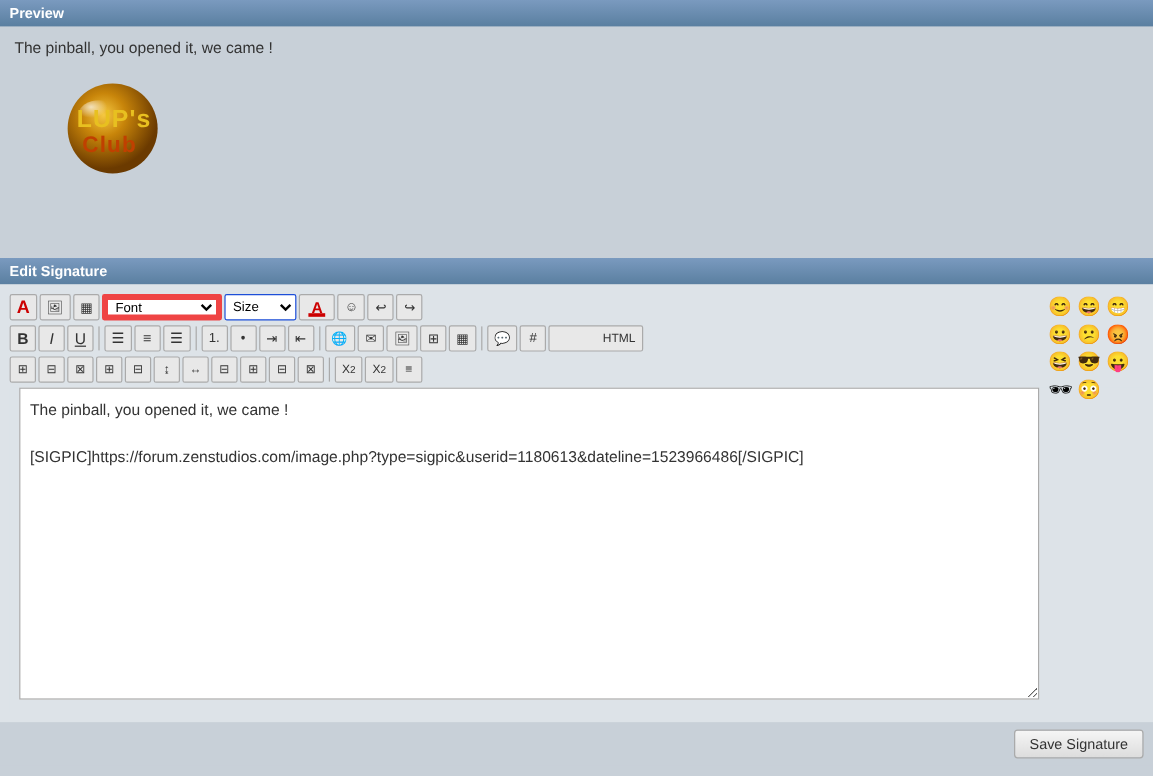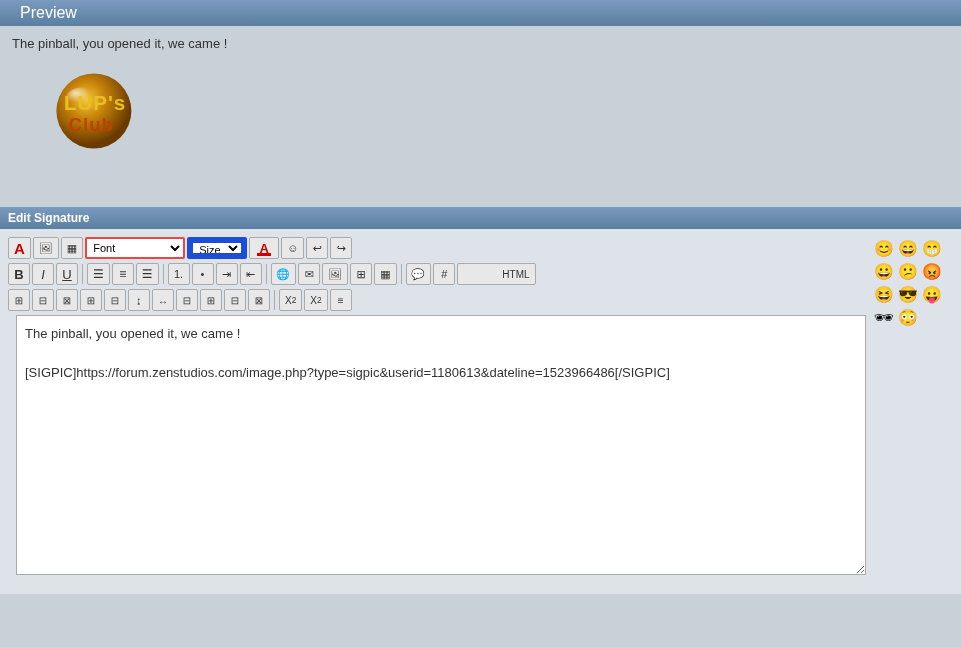--- a/index.html
+++ b/index.html
@@ -6,23 +6,23 @@
     body {
       font-family: Arial, sans-serif;
       font-size: 13px;
       background: #c8d0d8;
       width: 961px;
       min-height: 647px;
     }
     .preview-header {
       background: linear-gradient(to bottom, #7a9abf, #5a7fa0);
       color: #fff;
-      padding: 4px 20px;
-      font-size: 16px;
-      font-weight: normal;
+      padding: 4px 8px;
+      font-size: 12px;
+      font-weight: bold;
     }
     .preview-content {
       padding: 10px 12px;
       min-height: 175px;
     }
     .preview-text {
       font-size: 13px;
       color: #333;
       margin-bottom: 10px;
     }
@@ -69,31 +69,31 @@
       height: 22px;
       display: inline-flex;
       align-items: center;
       justify-content: center;
       color: #333;
     }
 
     .font-select {
       height: 22px;
       font-size: 11px;
-      border: 2px solid #ef4444;
+      border: 5px solid #ef4444;
       border-radius: 2px;
       padding: 0 2px;
       width: 100px;
       background: #fff;
       cursor: pointer;
     }
     .size-select {
       height: 22px;
       font-size: 11px;
-      border: 6px solid #1d4ed8;
+      border: 1px solid #1d4ed8;
       border-radius: 2px;
       padding: 0 2px;
       width: 60px;
       background: #fff;
       cursor: pointer;
     }
 
     .btn-bold { font-weight: bold; font-size: 13px; }
     .btn-italic { font-style: italic; font-size: 13px; }
     .btn-underline { text-decoration: underline; font-size: 13px; }
@@ -198,21 +198,21 @@
         <ellipse cx="70" cy="32" rx="18" ry="12" fill="url(#shineGrad)"></ellipse>
 
         <text x="50" y="44" font-family="Arial Black, Arial" font-weight="900" font-size="22" fill="#e8c020" letter-spacing="1">LUP's</text>
 
         <text x="55" y="66" font-family="Arial Black, Arial" font-weight="900" font-size="20" fill="#c04000" letter-spacing="1">Club</text>
       </svg>
     </div>
   </div>
 </div>
 
-<div style="margin-top:6px;">
+<div style="margin-top:18px;">
   <div class="edit-header">Edit Signature</div>
   <div class="editor-wrapper">
     <div class="main-wrapper">
 
       <div class="toolbar-row">
         <button class="toolbar-btn" style="font-weight:bold;color:#cc0000;font-size:15px;">A</button>
         <button class="toolbar-btn">🖼</button>
         <button class="toolbar-btn">▦</button>
         <select class="font-select">
           <option>Font</option>
@@ -305,13 +305,14 @@
         <textarea class="editor-textarea" style="">The pinball, you opened it, we came !
 
 [SIGPIC]https://forum.zenstudios.com/image.php?type=sigpic&amp;userid=1180613&amp;dateline=1523966486[/SIGPIC]</textarea>
       </div>
 
     </div>
   </div>
 </div>
 
 <div class="bottom-bar">
+  <button class="action-btn">Save Signature</button>
 </div>
 
 </body></html>

